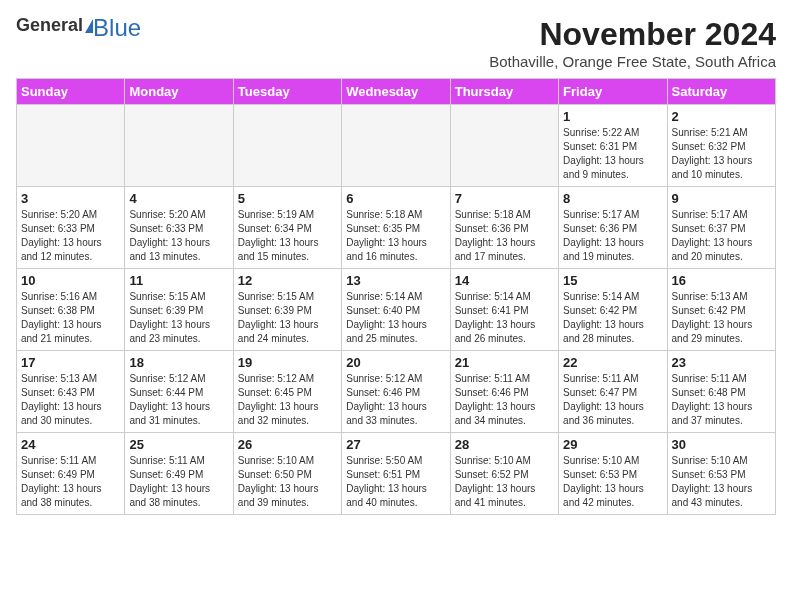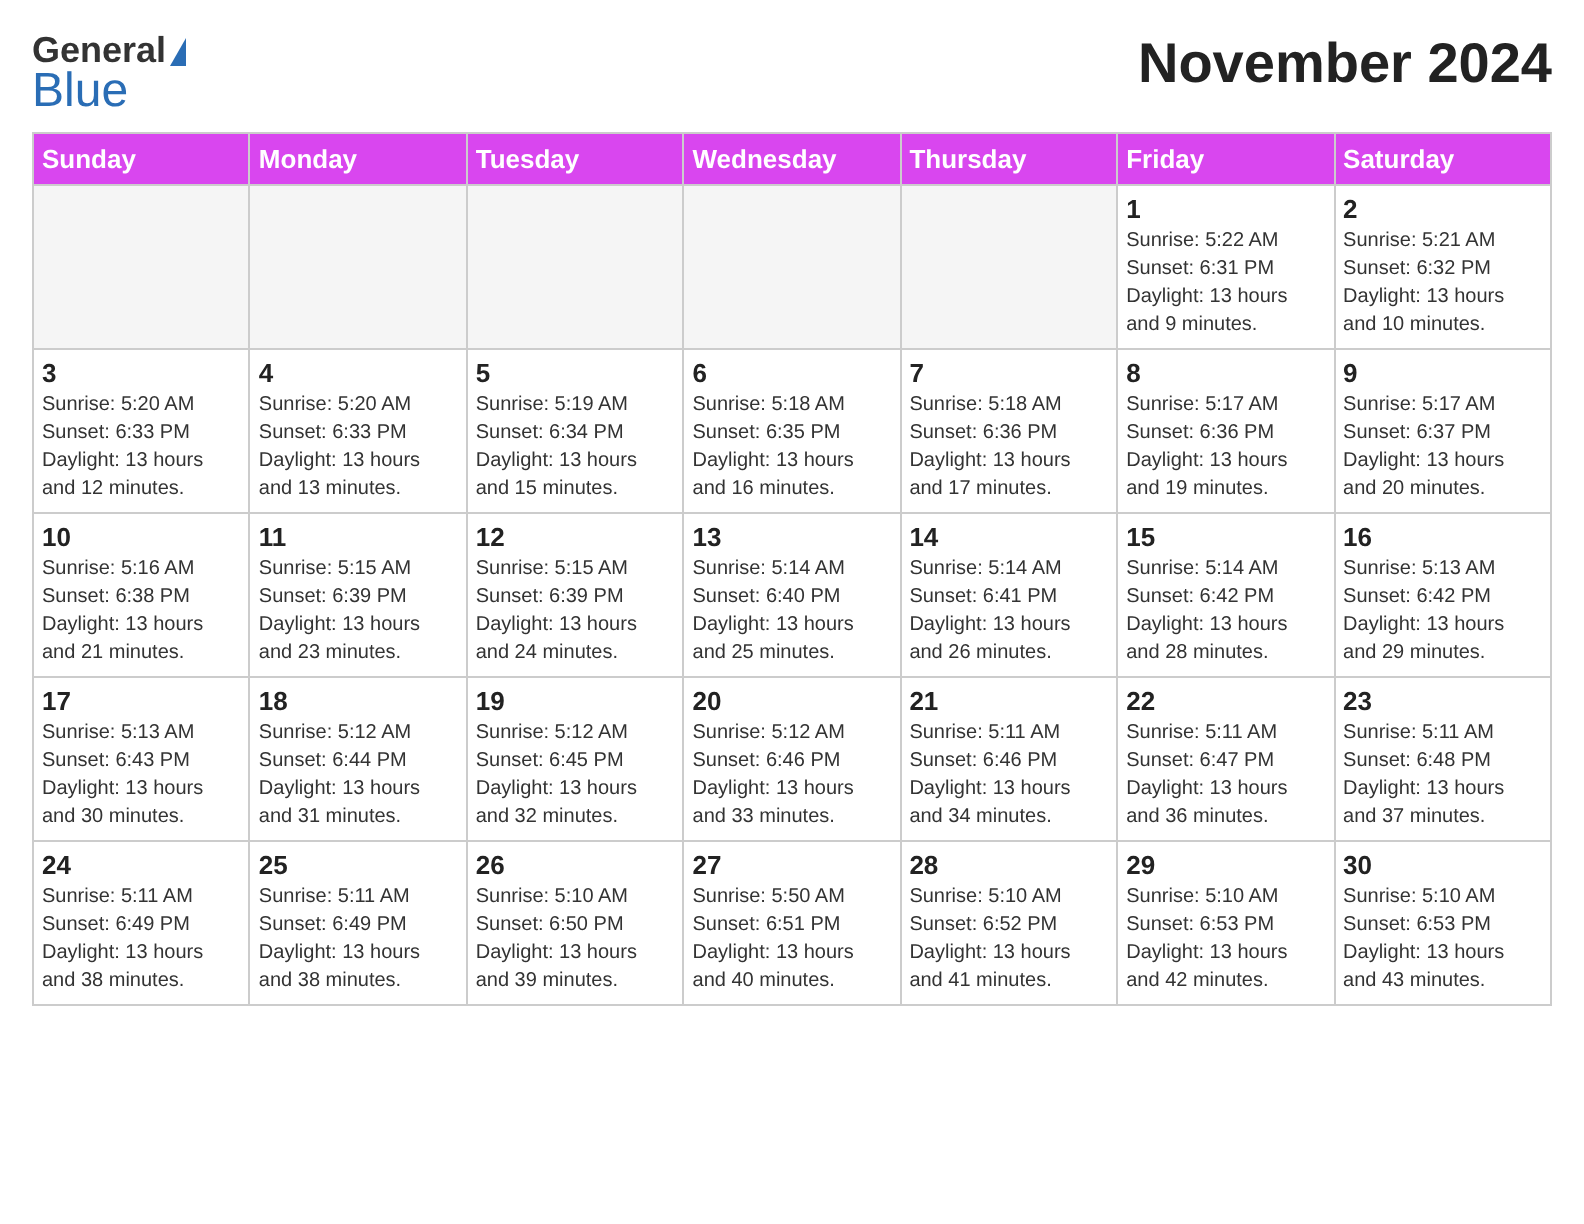--- a/index.html
+++ b/index.html
@@ -11,21 +11,21 @@
       padding: 16px;
     }
     .header-section {
       display: flex;
       align-items: flex-start;
       justify-content: space-between;
       margin-bottom: 8px;
     }
     .logo {
       display: flex;
-      flex-direction: column;
+      flex-direction: row;
       align-items: flex-start;
     }
     .logo-general {
       font-size: 18px;
       font-weight: bold;
       color: #333;
       line-height: 1;
     }
     .logo-blue {
       font-size: 24px;
@@ -39,21 +39,21 @@
       height: 0;
       border-left: 8px solid transparent;
       border-bottom: 14px solid #2a6db5;
       margin-left: 2px;
       vertical-align: middle;
     }
     .title-block {
       text-align: right;
     }
     .month-title {
-      font-size: 28px;
+      font-size: 32px;
       font-weight: bold;
       color: #222;
     }
     .subtitle {
       font-size: 15px;
       color: #444;
     }
     .calendar-table {
       width: 100%;
       border-collapse: collapse;
@@ -96,20 +96,21 @@
 </head>
 <body>
 
 <div class="header-section">
   <div class="logo">
     <span class="logo-general">General<span class="logo-triangle"></span></span>
     <span class="logo-blue">Blue</span>
   </div>
   <div class="title-block">
     <div class="month-title">November 2024</div>
+    <div class="subtitle">Bothaville, Orange Free State, South Africa</div>
   </div>
 </div>
 
 <table class="calendar-table">
   <thead>
     <tr>
     <th>Sunday</th>
         <th>Monday</th>
         <th>Tuesday</th>
         <th>Wednesday</th>

